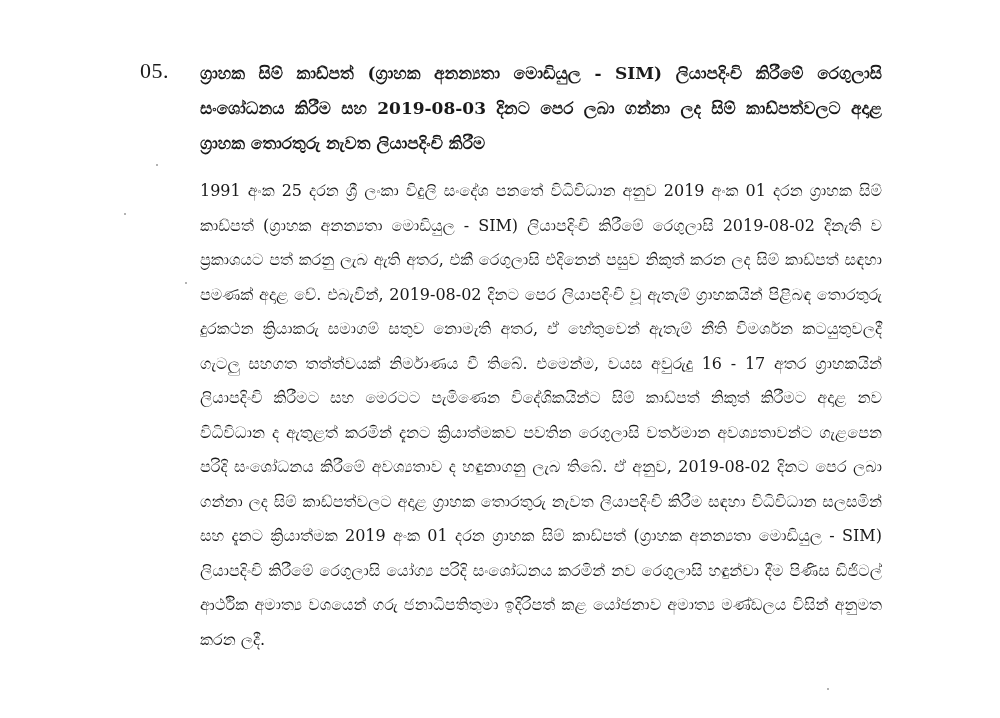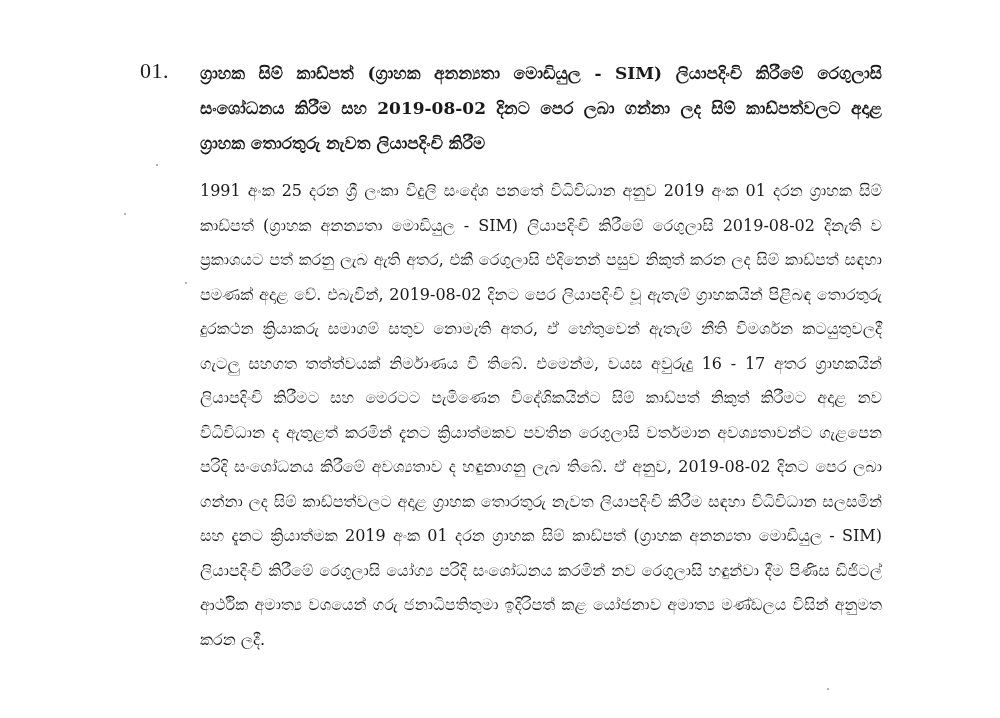--- a/index.html
+++ b/index.html
@@ -21,21 +21,21 @@
     position: absolute; left: 200px; top: 174px; width: 682px;
     font-size: 16px; line-height: 34.5px;
     text-align: justify; text-align-last: left;
   }
   .speck { position: absolute; width: 2px; height: 2px; border-radius: 1px; background: #9a9a9a; }
 </style>
 </head>
 <body>
 
 <div class="page">
-  <div class="item-number">01.</div>
-  <div class="heading">ග්‍රාහක සිම් කාඩ්පත් (ග්‍රාහක අනන්‍යතා මොඩියුල - SIM) ලියාපදිංචි කිරීමේ රෙගුලාසි සංශෝධනය කිරීම සහ 2019-08-02 දිනට පෙර ලබා ගන්නා ලද සිම් කාඩ්පත්වලට අදාළ ග්‍රාහක තොරතුරු නැවත ලියාපදිංචි කිරීම</div>
+  <div class="item-number">05.</div>
+  <div class="heading">ග්‍රාහක සිම් කාඩ්පත් (ග්‍රාහක අනන්‍යතා මොඩියුල - SIM) ලියාපදිංචි කිරීමේ රෙගුලාසි සංශෝධනය කිරීම සහ 2019-08-03 දිනට පෙර ලබා ගන්නා ලද සිම් කාඩ්පත්වලට අදාළ ග්‍රාහක තොරතුරු නැවත ලියාපදිංචි කිරීම</div>
   <div class="body-text">1991 අංක 25 දරන ශ්‍රී ලංකා විදුලි සංදේශ පනතේ විධිවිධාන අනුව 2019 අංක 01 දරන ග්‍රාහක සිම් කාඩ්පත් (ග්‍රාහක අනන්‍යතා මොඩියුල - SIM) ලියාපදිංචි කිරීමේ රෙගුලාසි 2019-08-02 දිනැති ව ප්‍රකාශයට පත් කරනු ලැබ ඇති අතර, එකී රෙගුලාසි එදිනෙන් පසුව නිකුත් කරන ලද සිම් කාඩ්පත් සඳහා පමණක් අදාළ වේ. එබැවින්, 2019-08-02 දිනට පෙර ලියාපදිංචි වූ ඇතැම් ග්‍රාහකයින් පිළිබඳ තොරතුරු දුරකථන ක්‍රියාකරු සමාගම් සතුව නොමැති අතර, ඒ හේතුවෙන් ඇතැම් නීති විමර්ශන කටයුතුවලදී ගැටලු සහගත තත්ත්වයක් නිර්මාණය වී තිබේ. එමෙන්ම, වයස අවුරුදු 16 - 17 අතර ග්‍රාහකයින් ලියාපදිංචි කිරීමට සහ මෙරටට පැමිණෙන විදේශිකයින්ට සිම් කාඩ්පත් නිකුත් කිරීමට අදාළ නව විධිවිධාන ද ඇතුළත් කරමින් දැනට ක්‍රියාත්මකව පවතින රෙගුලාසි වර්තමාන අවශ්‍යතාවන්ට ගැළපෙන පරිදි සංශෝධනය කිරීමේ අවශ්‍යතාව ද හඳුනාගනු ලැබ තිබේ. ඒ අනුව, 2019-08-02 දිනට පෙර ලබා ගන්නා ලද සිම් කාඩ්පත්වලට අදාළ ග්‍රාහක තොරතුරු නැවත ලියාපදිංචි කිරීම සඳහා විධිවිධාන සලසමින් සහ දැනට ක්‍රියාත්මක 2019 අංක 01 දරන ග්‍රාහක සිම් කාඩ්පත් (ග්‍රාහක අනන්‍යතා මොඩියුල - SIM) ලියාපදිංචි කිරීමේ රෙගුලාසි යෝග්‍ය පරිදි සංශෝධනය කරමින් නව රෙගුලාසි හඳුන්වා දීම පිණිස ඩිජිටල් ආර්ථික අමාත්‍ය වශයෙන් ගරු ජනාධිපතිතුමා ඉදිරිපත් කළ යෝජනාව අමාත්‍ය මණ්ඩලය විසින් අනුමත කරන ලදී.</div>
 
   <span class="speck" style="left:156px; top:164px;"></span>
   <span class="speck" style="left:124px; top:213px;"></span>
   <span class="speck" style="left:185px; top:282px;"></span>
   <span class="speck" style="left:827px; top:688px;"></span>
 </div>
 
 </body></html>

